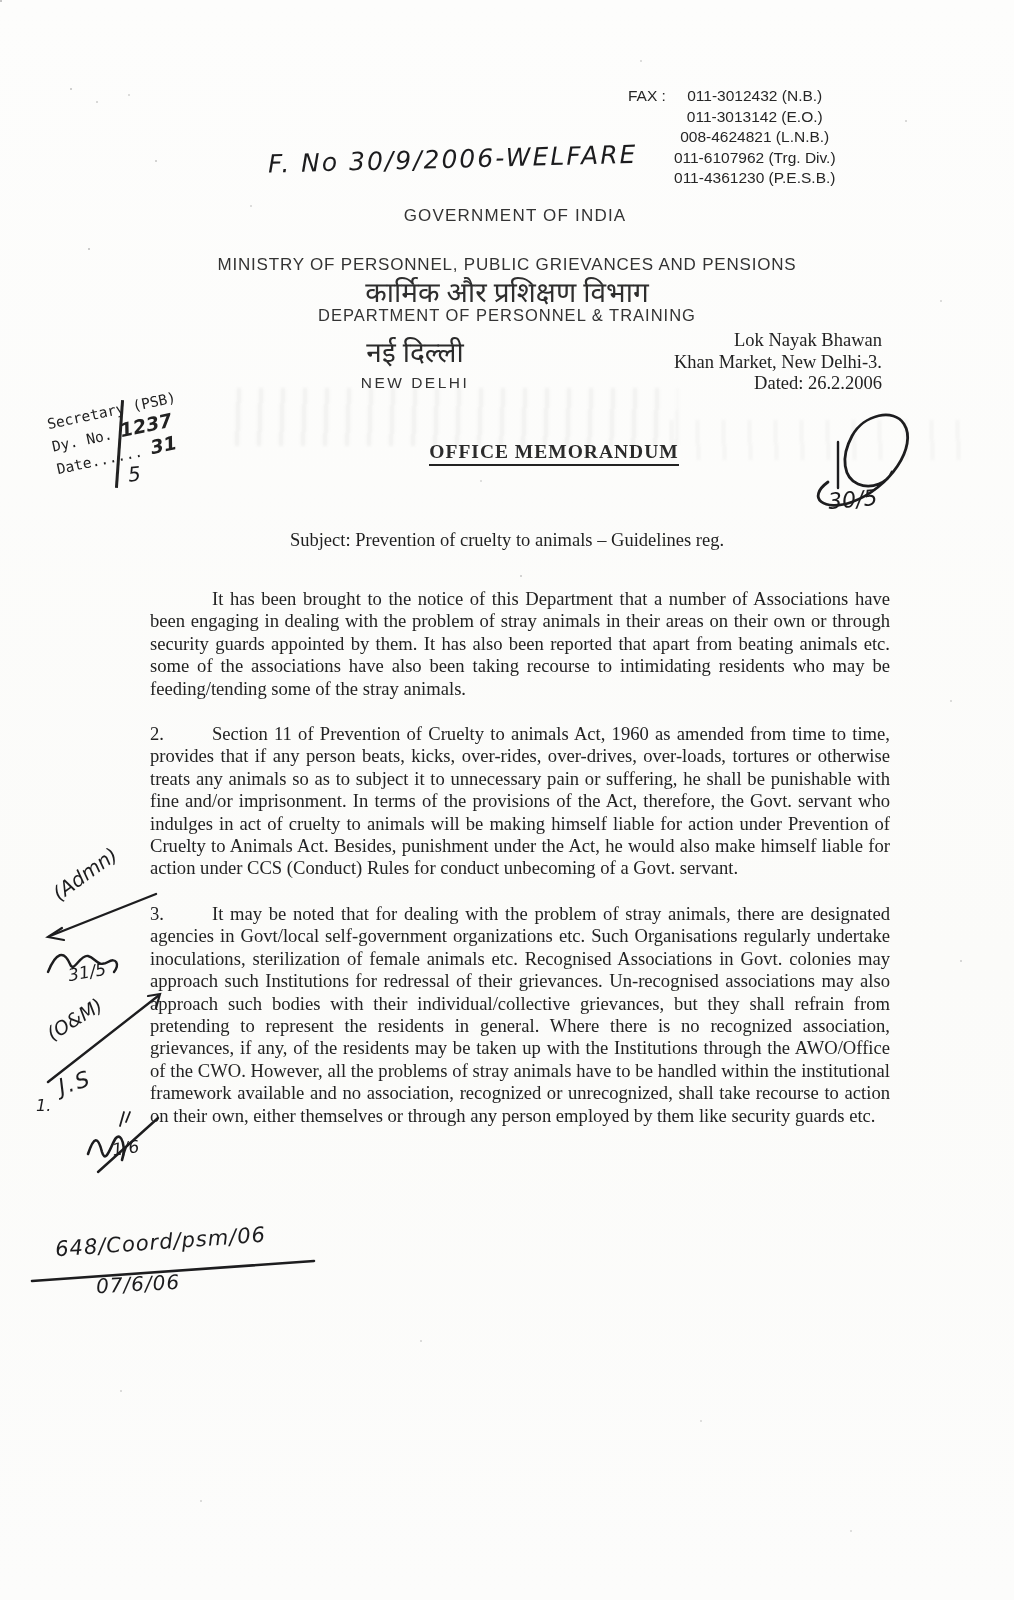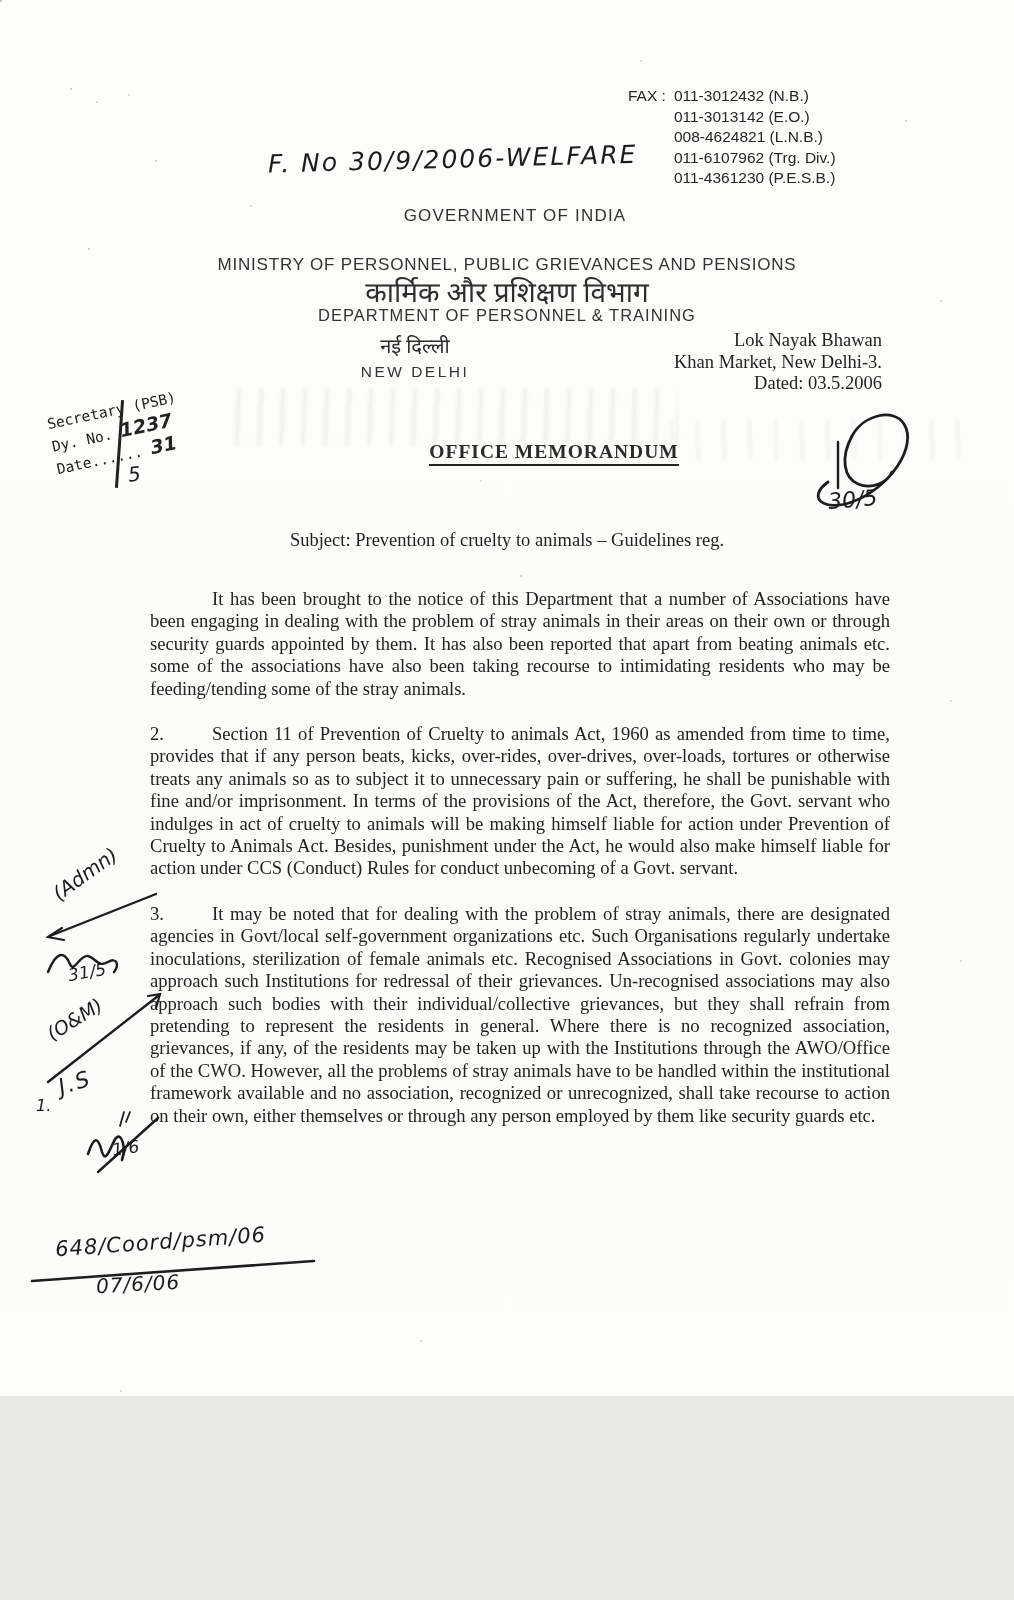--- a/index.html
+++ b/index.html
@@ -1,18 +1,18 @@
 <!DOCTYPE html>
 <html><head>
 <meta charset="utf-8">
 <style>
   * { margin:0; padding:0; box-sizing:border-box; }
   html,body { background:#e9e9e7; }
   .page {
-    position:relative; width:1014px; height:1396px; margin:0 auto;
+    position:relative; width:1014px; height:1600px; margin:0 auto;
     background:linear-gradient(180deg,#fdfdfc 0%, #fbfbf9 60%, #fcfcfb 100%);
     overflow:hidden; color:#2b2b2b;
     font-family:"Liberation Serif", serif;
   }
   
   .specks { position:absolute; top:0; left:0; width:2px; height:2px; border-radius:50%;
     background:rgba(40,40,40,.35);
     box-shadow: 70px 88px 0 rgba(40,40,40,.28), 96px 101px 0 rgba(40,40,40,.22),
       128px 94px 0 rgba(40,40,40,.2), 155px 160px 0 rgba(40,40,40,.25),
       88px 248px 0 rgba(40,40,40,.3), 250px 205px 0 rgba(40,40,40,.2),
@@ -29,34 +29,34 @@
   }
   .bleed2 { left:660px; top:420px; width:300px; height:40px;
     background:repeating-linear-gradient(88deg, transparent 0 11px, rgba(110,110,110,.13) 11px 14px, transparent 14px 26px);
   }
   .sans { font-family:"Liberation Sans", sans-serif; }
   .hand { font-family:"DejaVu Sans", sans-serif; font-style:italic; color:#1c1c1e; }
 
   .fax-block { position:absolute; left:628px; top:86px; display:flex; gap:8px;
     font-family:"Liberation Sans", sans-serif; font-size:15.5px; line-height:20.5px; color:#262626; }
   .fax-label { white-space:nowrap; }
-  .fax-lines div { white-space:nowrap; }
+  .fax-lines div { white-space:nowrap;text-align:center; }
 
   .file-no { position:absolute; left:268px; top:144px; width:420px;
     font-size:25px; letter-spacing:2px; transform:rotate(-1.5deg); white-space:nowrap; }
 
   .hdr { position:absolute; left:0; width:1014px; text-align:center; }
   .hdr-hi1 { top:186px; font-size:21px; color:#2e2e2e; }
   .hdr-en1 { top:206px; font-size:17px; letter-spacing:1.2px; color:#333;padding-left:16px; }
   .hdr-hi2 { top:228px; font-size:22px; color:#2e2e2e; }
   .hdr-en2 { top:255px; font-size:17px; letter-spacing:.8px; color:#333; }
   .hdr-hi3 { top:272px; font-size:28px; color:#2e2e2e; }
   .hdr-en3 { top:306px; font-size:16.5px; letter-spacing:1px; color:#333; }
   .city { position:absolute; left:320px; top:332px; width:190px; text-align:center; }
-  .city-hi { font-size:20px; }
+  .city-hi { font-size:28px; }
   .city-en { font-family:Liberation Sans, sans-serif; font-size:15.5px; letter-spacing:2.5px; margin-top:4px; color:#333; }
 
   .addr { position:absolute; right:132px; top:330px; text-align:right;
     font-size:18.5px; line-height:21.5px; color:#222; }
 
   .stamp { position:absolute; left:50px; top:392px; transform:rotate(-12deg);
     font-family:"DejaVu Sans Mono", monospace; font-size:14.5px; color:#222; line-height:21px; width:210px; }
   .stamp .hv { font-family:"DejaVu Sans", sans-serif; font-style:italic; font-weight:bold; font-size:19px; }
   .stamp-bar { position:absolute; left:118px; top:400px; width:2.5px; height:88px; background:#222; transform:rotate(4deg); }
   .stamp-five { position:absolute; left:128px; top:462px; font-size:20px; transform:rotate(-6deg); }
@@ -121,21 +121,21 @@
   <div class="hdr hdr-en3 sans">DEPARTMENT OF PERSONNEL &amp; TRAINING</div>
 
   <div class="city">
     <div class="city-hi">नई दिल्ली</div>
     <div class="city-en">NEW DELHI</div>
   </div>
 
   <div class="addr">
     <div>Lok Nayak Bhawan</div>
     <div>Khan Market, New Delhi-3.</div>
-    <div>Dated: 03.5.2006</div>
+    <div>Dated: 26.2.2006</div>
   </div>
 
   <div class="stamp">
     <div>Secretary (PSB)</div>
     <div>
       <span>Dy. No.</span>
       <span class="hv">1237</span>
     </div>
     <div>
       <span>Date......</span>

